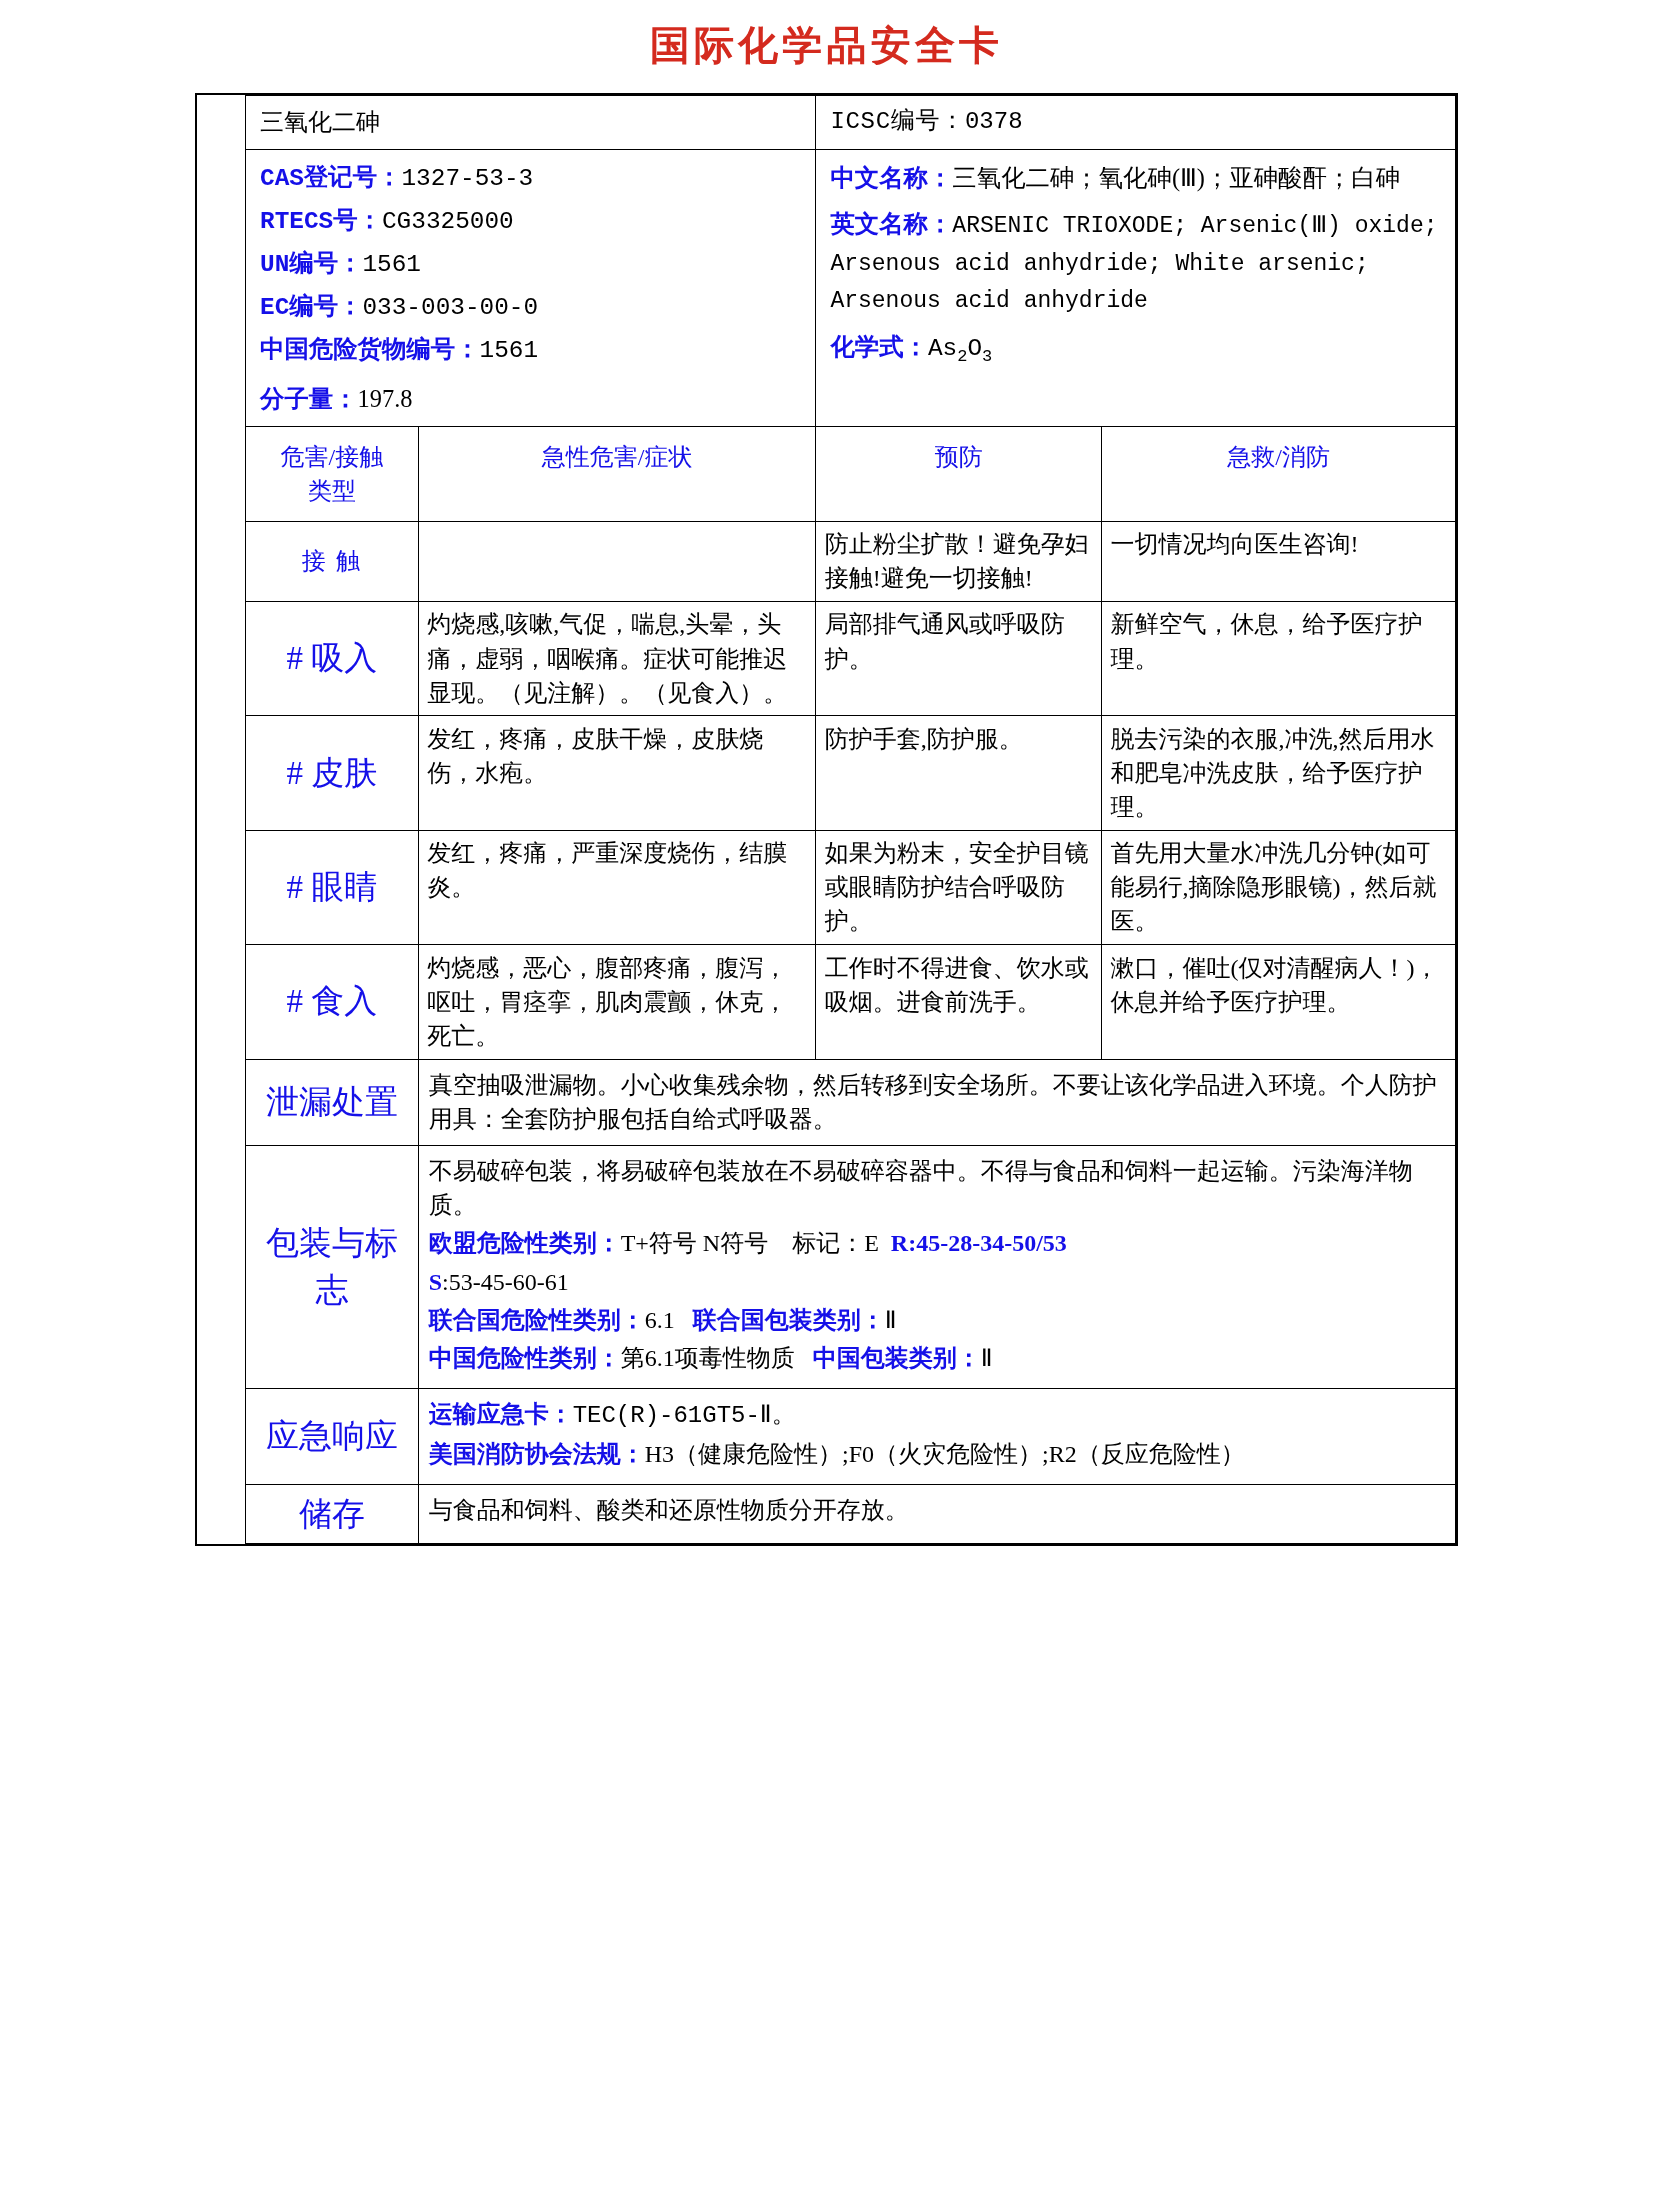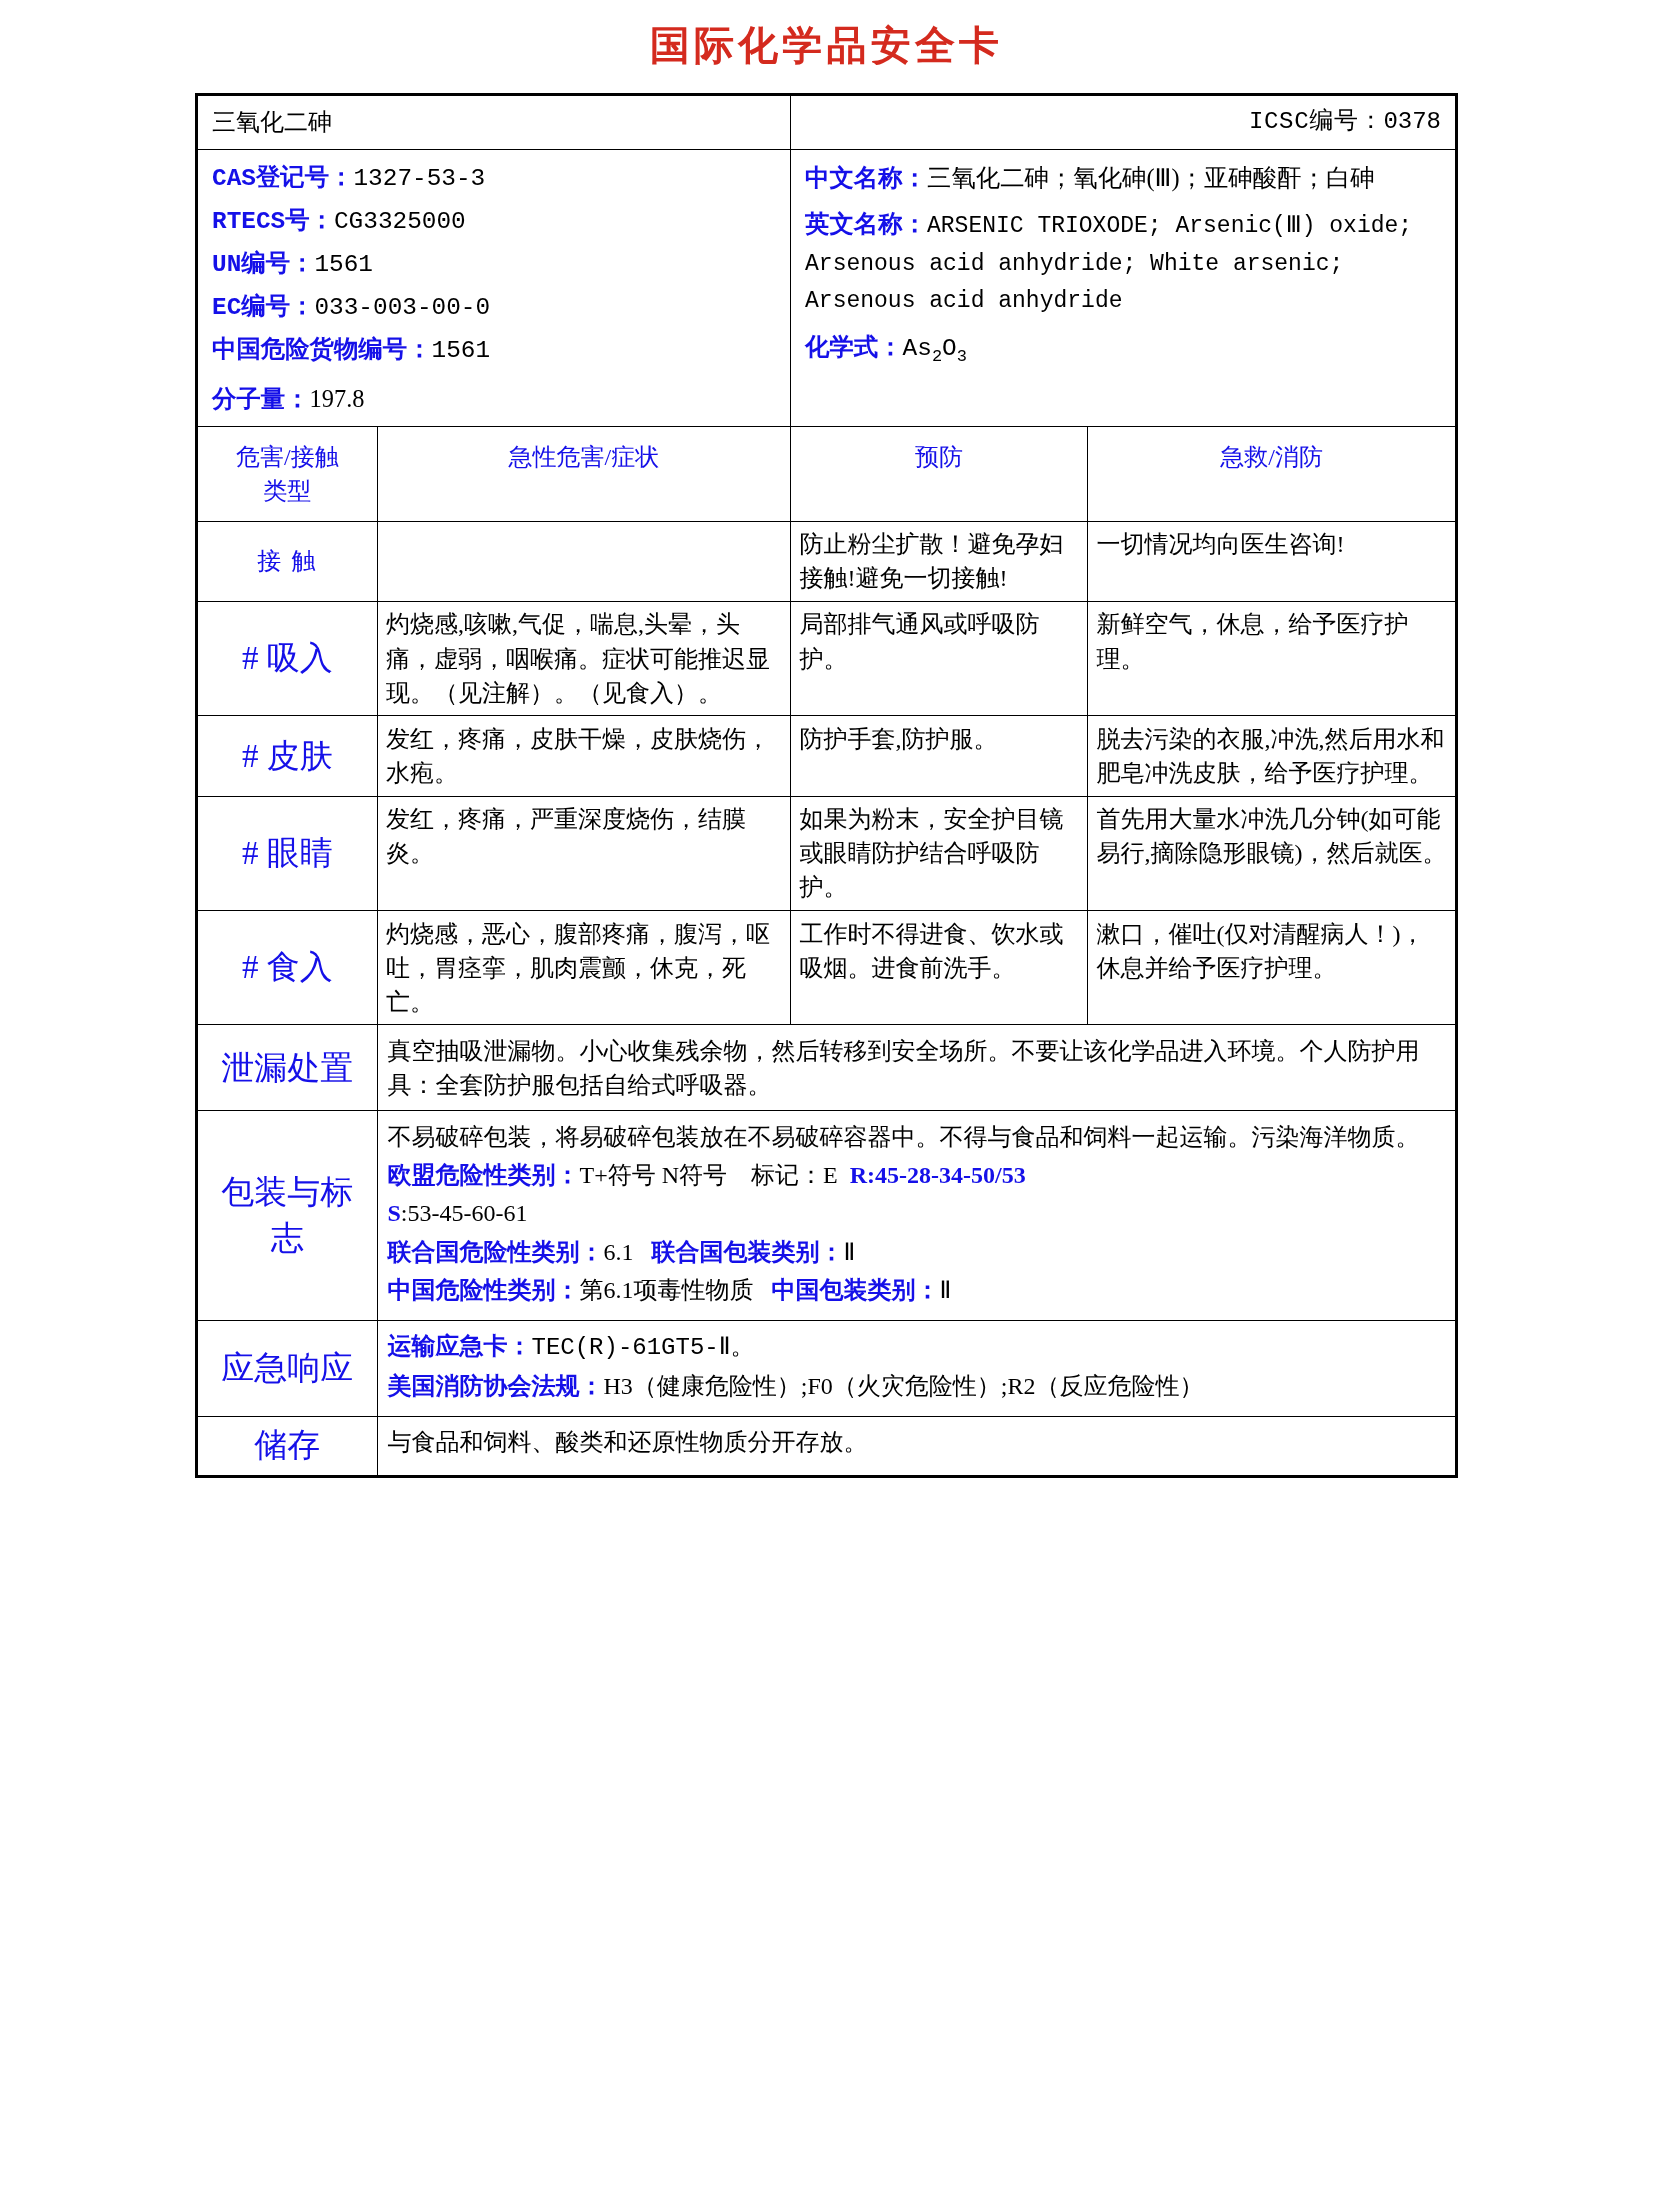--- a/index.html
+++ b/index.html
@@ -25,40 +25,40 @@
     font-size: 40px;
     letter-spacing: 4.2px;
     margin-top: 18px;
     margin-bottom: 19.5px;
   }
   .card {
     margin: 0 auto;
     width: 1263px;
     border: 2.1px solid #000;
     box-sizing: border-box;
+    padding-left: 48px;
   }
   table.main {
     width: 100%;
     border-collapse: collapse;
     table-layout: fixed;
   }
   table.main td {
     border: 1.4px solid #000;
     vertical-align: top;
     padding: 5.6px 8.4px;
     font-size: 24px;
     line-height: 1.42;
   }
   
   .hdr-name {
     font-size: 25px;
     padding: 9.8px 14px !important;
   }
   .hdr-icsc {
-    text-align: right;
     padding: 9.8px 14px !important;
     font-family: "Liberation Mono", monospace;
     font-size: 24px;
   }
   .hdr-icsc .lbl {
     letter-spacing: 0.7px;
   }
   
   .idblock td {
     padding: 9.8px 14px !important;

